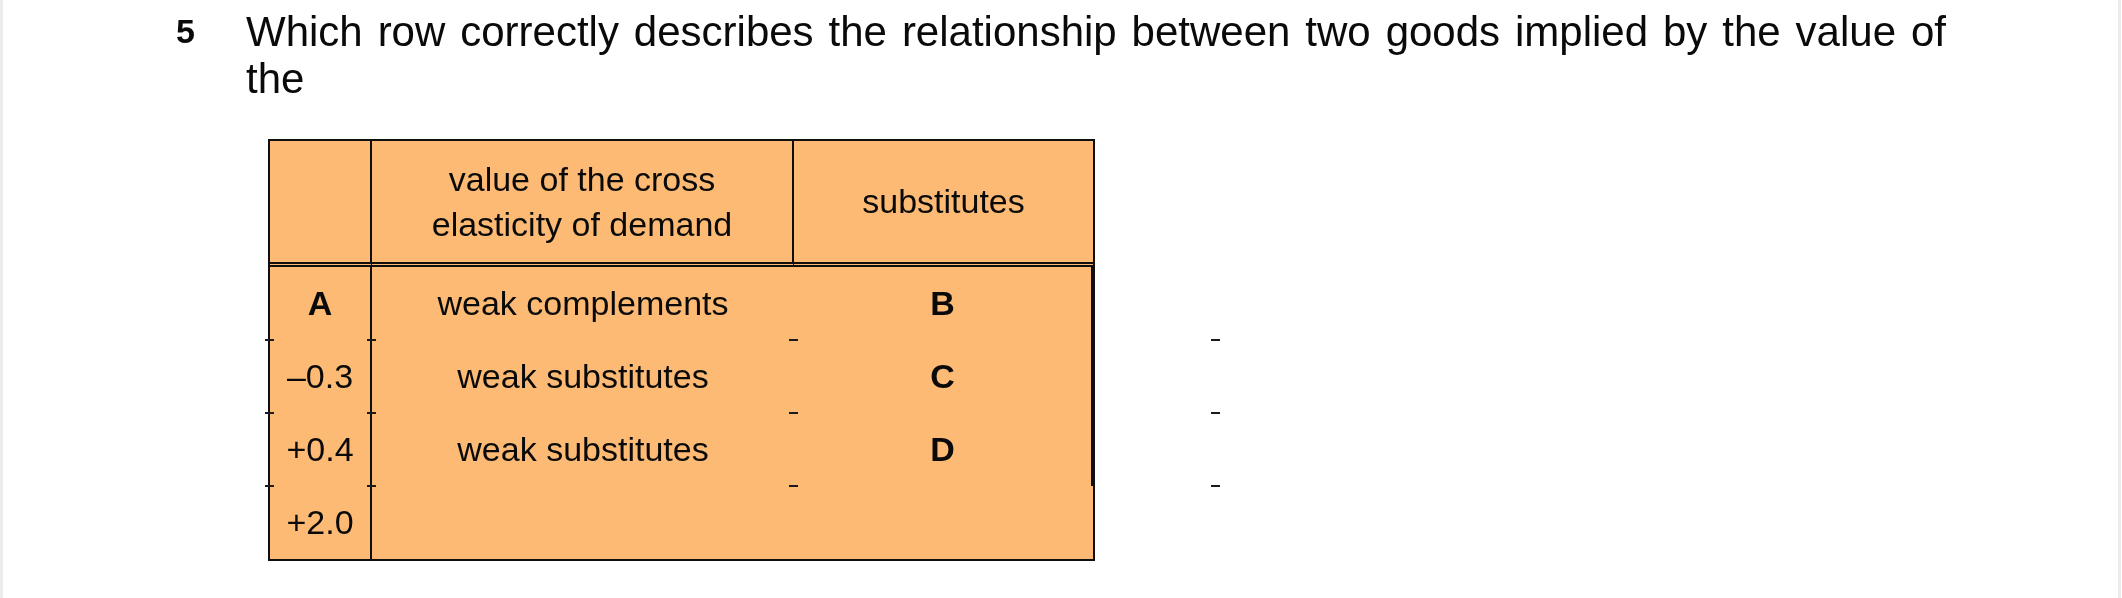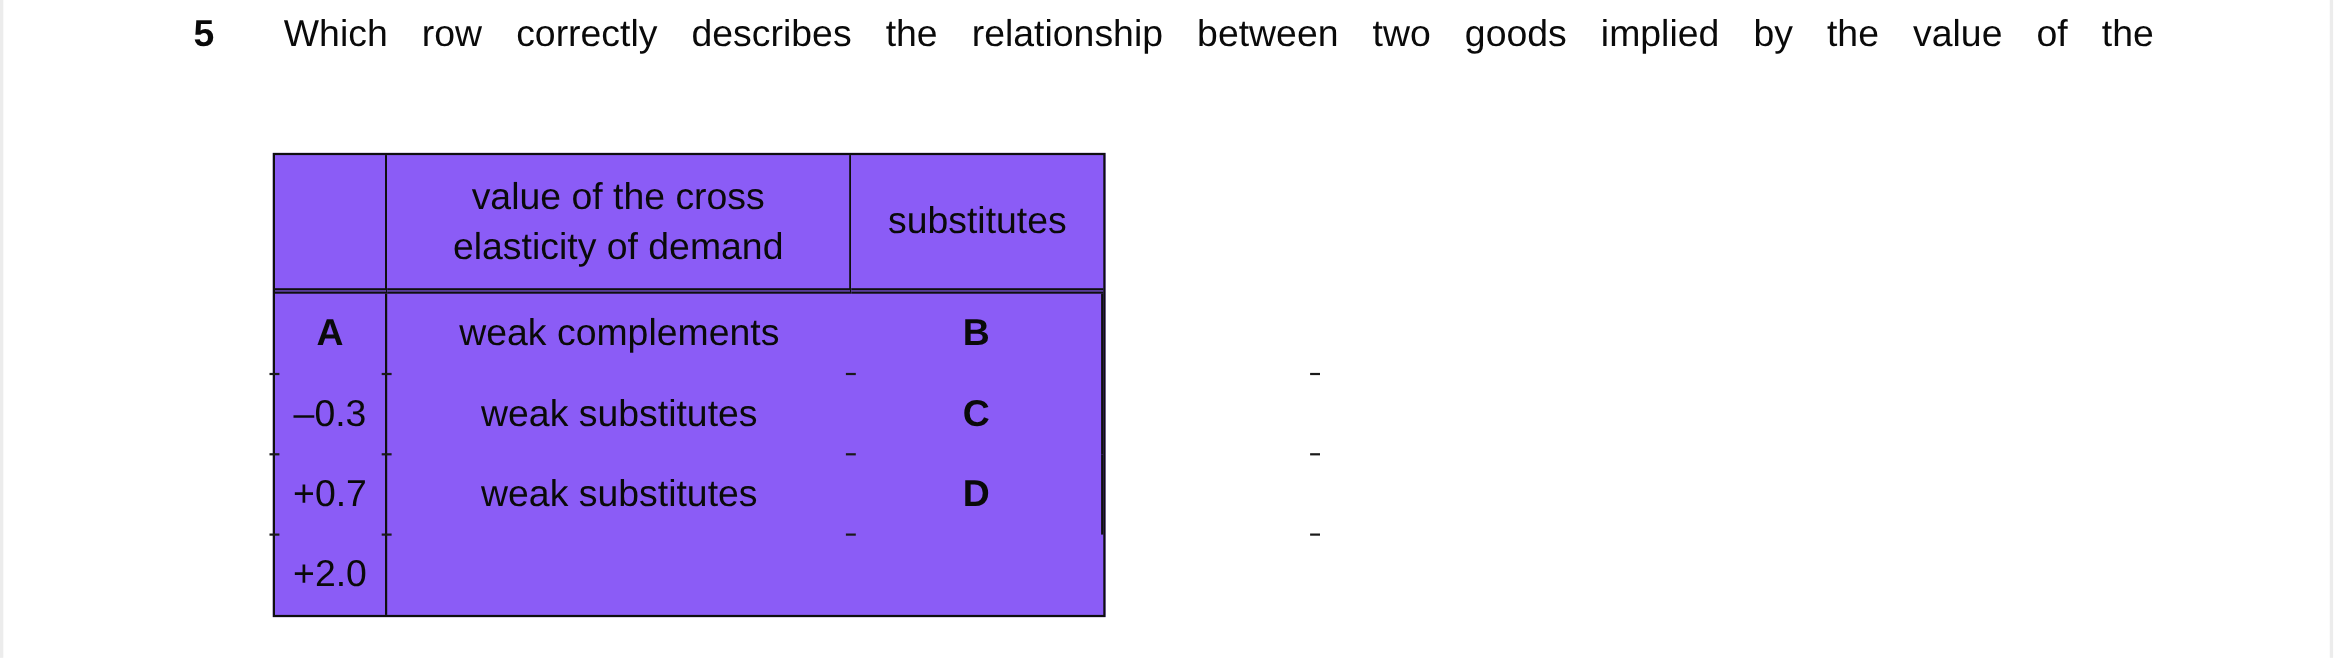--- a/index.html
+++ b/index.html
@@ -34,41 +34,40 @@
     top: 8px;
     font-size: 34px;
     line-height: 47px;
     font-weight: bold;
   }
   .qtext {
     position: absolute;
     left: 246px;
     top: 8px;
     width: 1700px;
-    font-size: 34px;
+    font-size: 42px;
     line-height: 47px;
-    margin-left: 12px;
   }
   .qline.qjustify {
     text-align: justify;
     text-align-last: justify;
   }
 
   
   .mc-table {
     position: absolute;
-    left: 248px;
+    left: 268px;
     top: 139px;
-    width: 757px;
+    width: 827px;
     border: 2px solid #0f0f0f;
     box-sizing: border-box;
     display: grid;
     grid-template-columns: 102px 422px 1fr;
     grid-template-rows: 126px 73px 73px 73px 73px;
-    background: #8b5cf6;
+    background: #fdba74;
   }
   .cell {
     display: flex;
     align-items: center;
     justify-content: center;
     font-size: 34px;
     line-height: 45px;
     box-sizing: border-box;
     text-align: center;
   }
@@ -106,21 +105,21 @@
   <div class="cell head c3">substitutes</div>
 
   <div class="cell c1 rowlabel">A</div>
   <div class="cell c3">weak complements</div>
 
   <div class="cell c1 rowlabel">B</div>
   <div class="cell c2">–0.3</div>
   <div class="cell c3">weak substitutes</div>
 
   <div class="cell c1 rowlabel">C</div>
-  <div class="cell c2">+0.7</div>
+  <div class="cell c2">+0.4</div>
   <div class="cell c3">weak substitutes</div>
 
   <div class="cell c1 rowlabel">D</div>
   <div class="cell c2">+2.0</div>
 
   <i class="tick" style="left:-5px;  top:198px"></i>
   <i class="tick" style="left:97px;  top:198px"></i>
   <i class="tick" style="left:519px; top:198px"></i>
   <i class="tick" style="left:941px; top:198px"></i>
 

